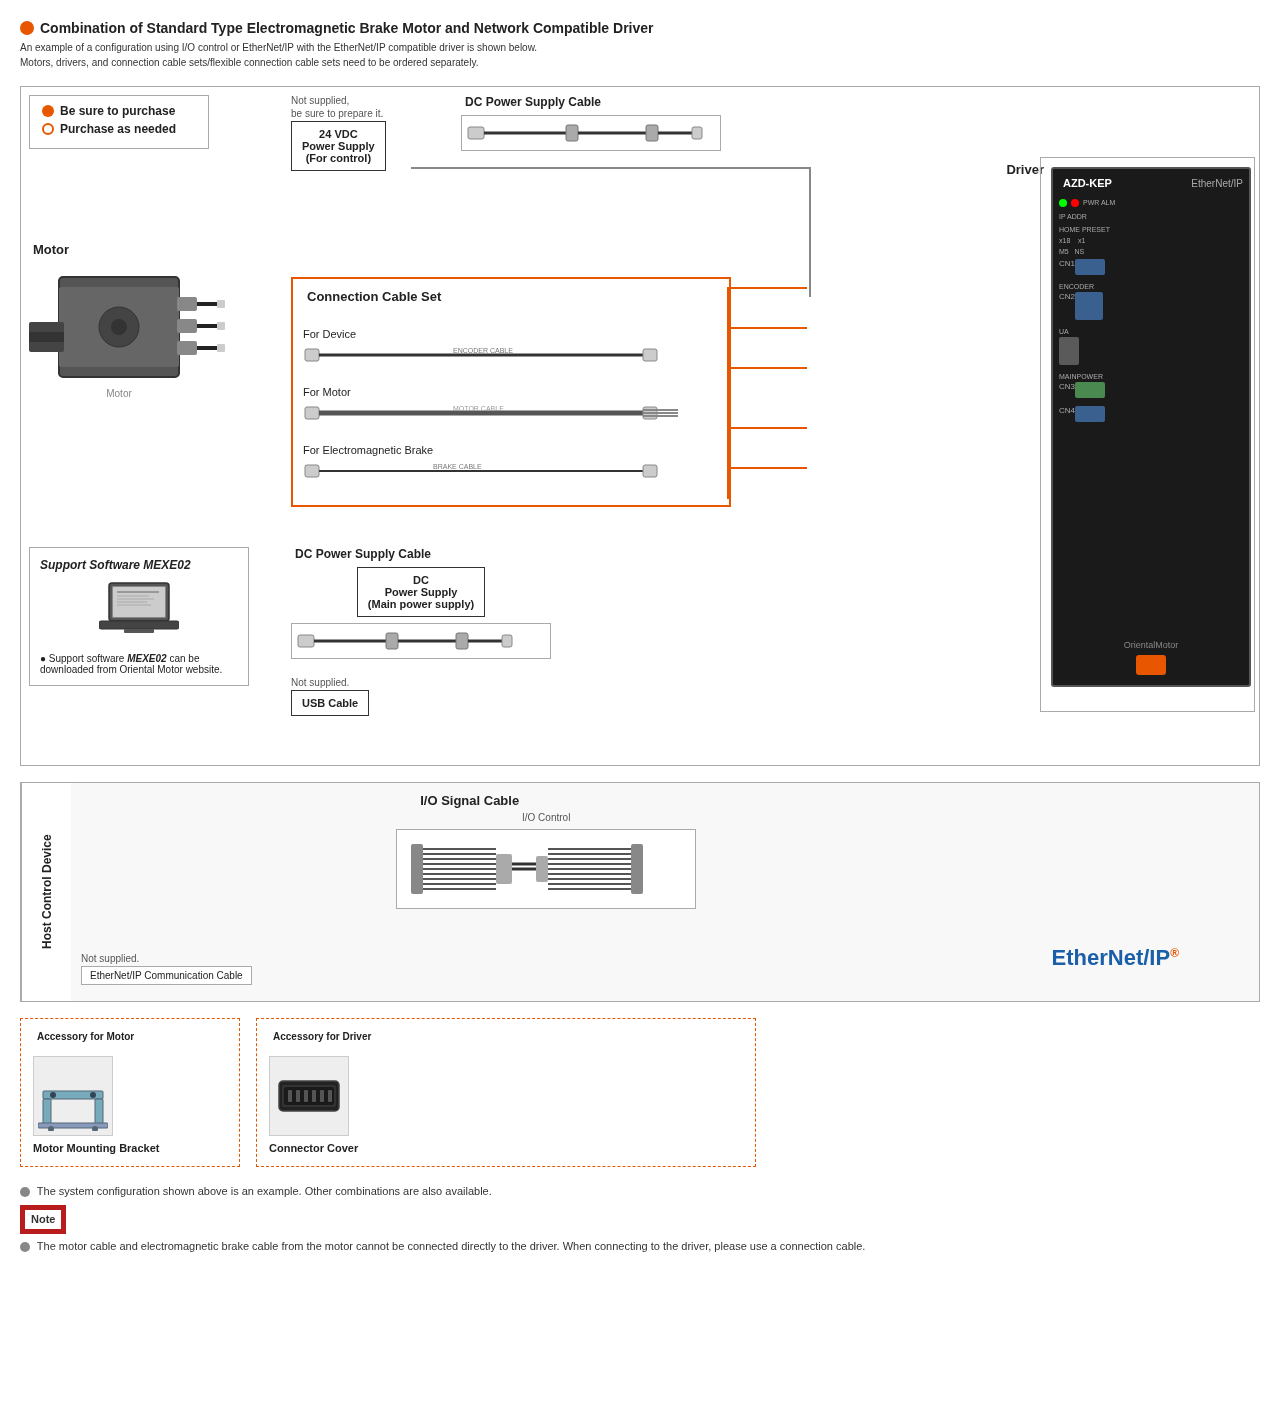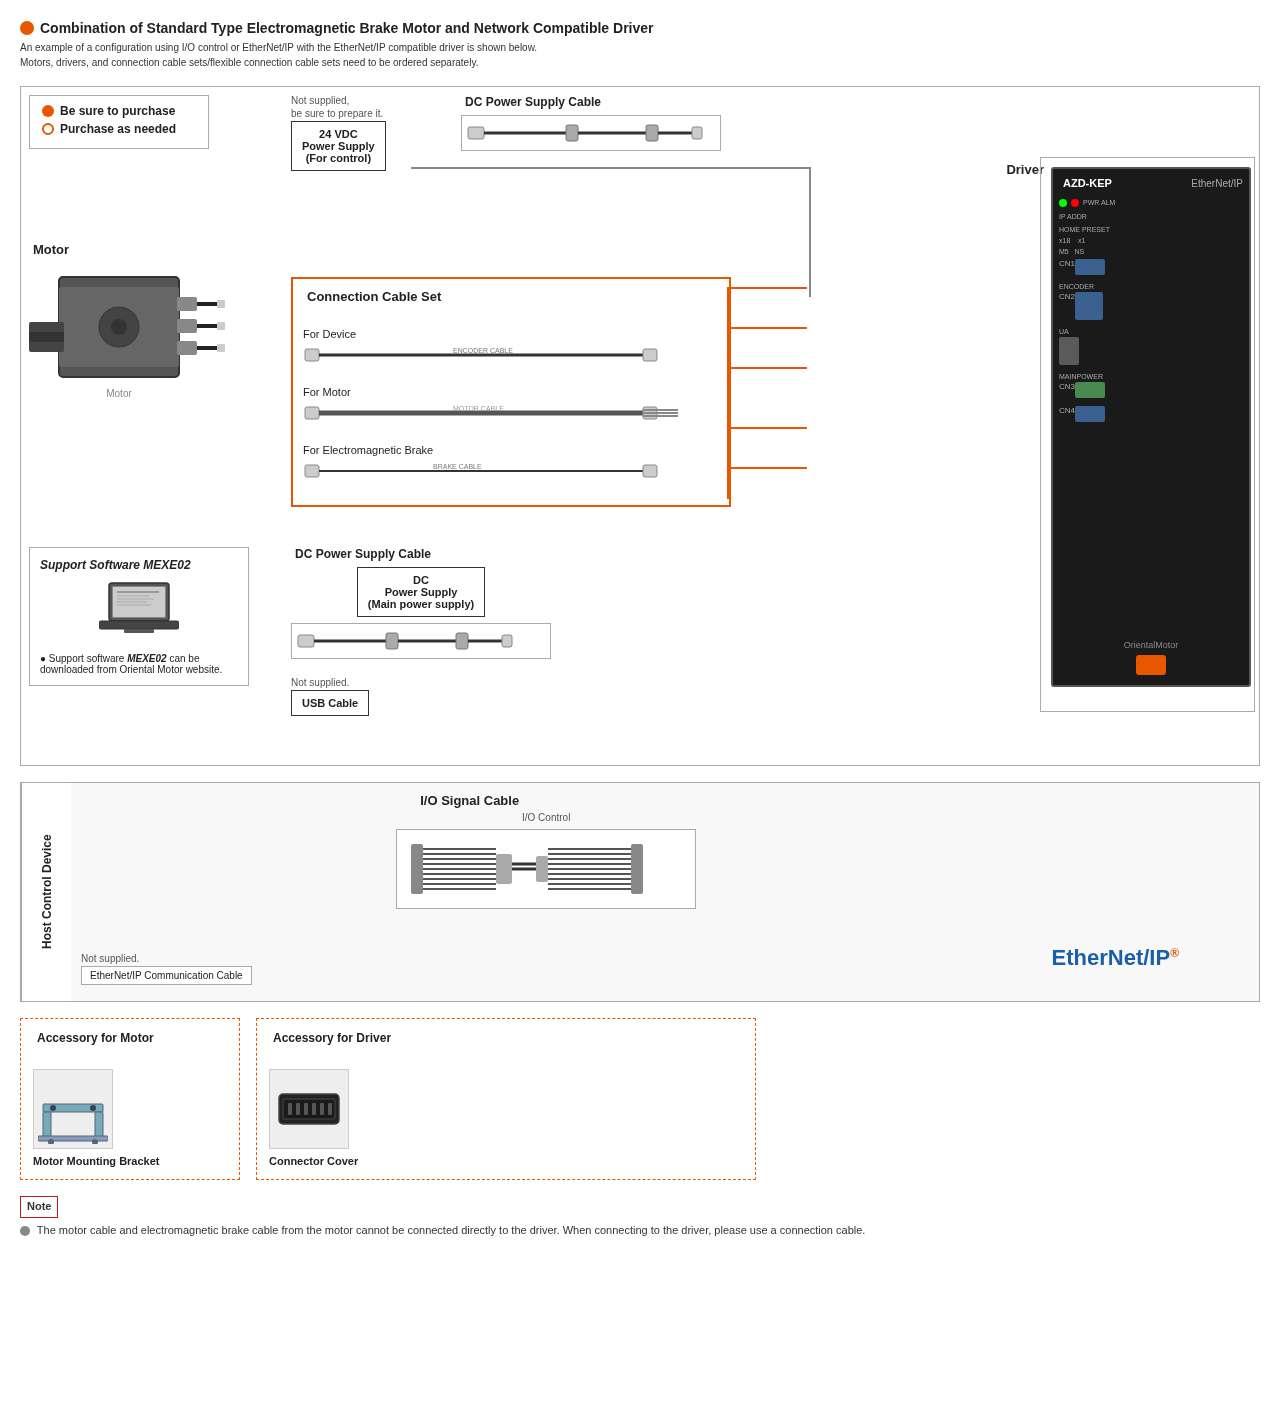--- a/index.html
+++ b/index.html
@@ -328,26 +328,26 @@
       display: flex;
       gap: 16px;
       margin-bottom: 16px;
     }
     .accessory-box {
       border: 1.5px dashed #e85700;
       padding: 12px;
       flex: 1;
     }
     .acc-title {
-      font-size: 12px;
+      font-size: 10px;
       font-weight: bold;
       display: flex;
       align-items: flex-start;
       gap: 4px;
-      margin-bottom: 24px;
+      margin-bottom: 14px;
     }
     .acc-items {
       display: flex;
       gap: 20px;
       flex-wrap: wrap;
     }
     .acc-item {
       text-align: center;
       font-size: 11px;
       font-weight: bold;
@@ -364,21 +364,21 @@
     }
 
     
     .notes-section {
       font-size: 11px;
       color: #333;
       margin-top: 4px;
       line-height: 1.6;
     }
     .note-box-inline {
-      border: 1px solid #b91c1c;
+      border: 5px solid #b91c1c;
       padding: 1px 6px;
       display: inline-block;
       font-weight: bold;
       font-size: 11px;
       margin-right: 4px;
     }
     .note-gray-circle {
       width: 10px; height: 10px;
       background: #888;
       border-radius: 50%;
@@ -772,20 +772,24 @@
             <rect x="54" y="19" width="4" height="12" rx="1" fill="#555"></rect>
           </svg>
         </div>
         <div>Connector Cover</div>
       </div>
     </div>
   </div>
 </div>
 
 <div class="notes-section">
+  <div style="margin-bottom:4px;">
+    <span class="note-gray-circle"></span>
+    <span>The system configuration shown above is an example. Other combinations are also available.</span>
+  </div>
   <div>
     <span class="note-box-inline">Note</span>
   </div>
   <div style="margin-top:4px;">
     <span class="note-gray-circle"></span>
     <span>The motor cable and electromagnetic brake cable from the motor cannot be connected directly to the driver. When connecting to the driver, please use a connection cable.</span>
   </div>
 </div>
 
 </body></html>

